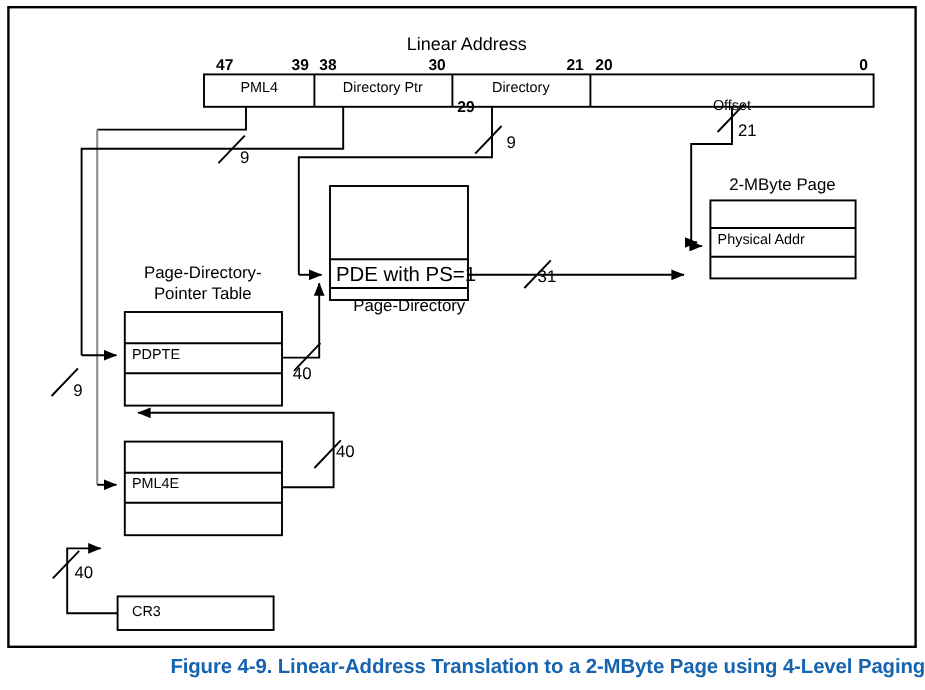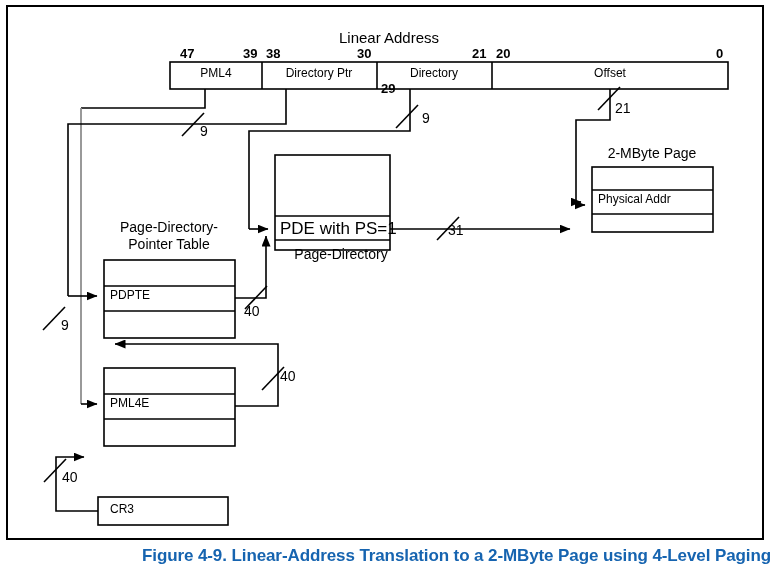--- a/index.html
+++ b/index.html
@@ -126,21 +126,21 @@
   <div class="bit" style="left:266px;top:46px;">38</div>
   <div class="bit" style="left:357px;top:46px;">30</div>
   <div class="bit" style="left:381px;top:34px;margin-top:47px;">29</div>
   <div class="bit" style="left:472px;top:46px;">21</div>
   <div class="bit" style="left:496px;top:46px;">20</div>
   <div class="bit" style="left:716px;top:46px;">0</div>
 
   <div class="lbl c" style="left:216px;top:67px;">PML4</div>
   <div class="lbl c" style="left:319px;top:67px;">Directory Ptr</div>
   <div class="lbl c" style="left:434px;top:67px;">Directory</div>
-  <div class="lbl c" style="left:610px;top:67px;">Offset</div>
+  <div class="lbl c" style="left:610px;top:82px;">Offset</div>
 
   <div class="num" style="left:200px;top:123px;">9</div>
   <div class="num" style="left:422px;top:110px;">9</div>
   <div class="num" style="left:615px;top:100px;">21</div>
   <div class="num" style="left:61px;top:317px;">9</div>
   <div class="num" style="left:62px;top:469px;">40</div>
   <div class="num" style="left:244px;top:303px;">40</div>
   <div class="num" style="left:280px;top:368px;">40</div>
   <div class="num" style="left:448px;top:222px;">31</div>
 

